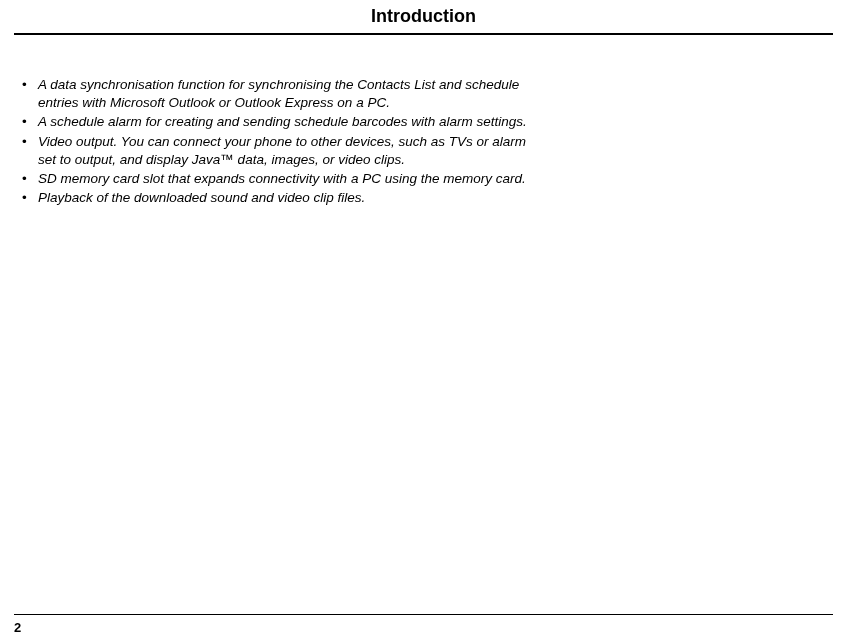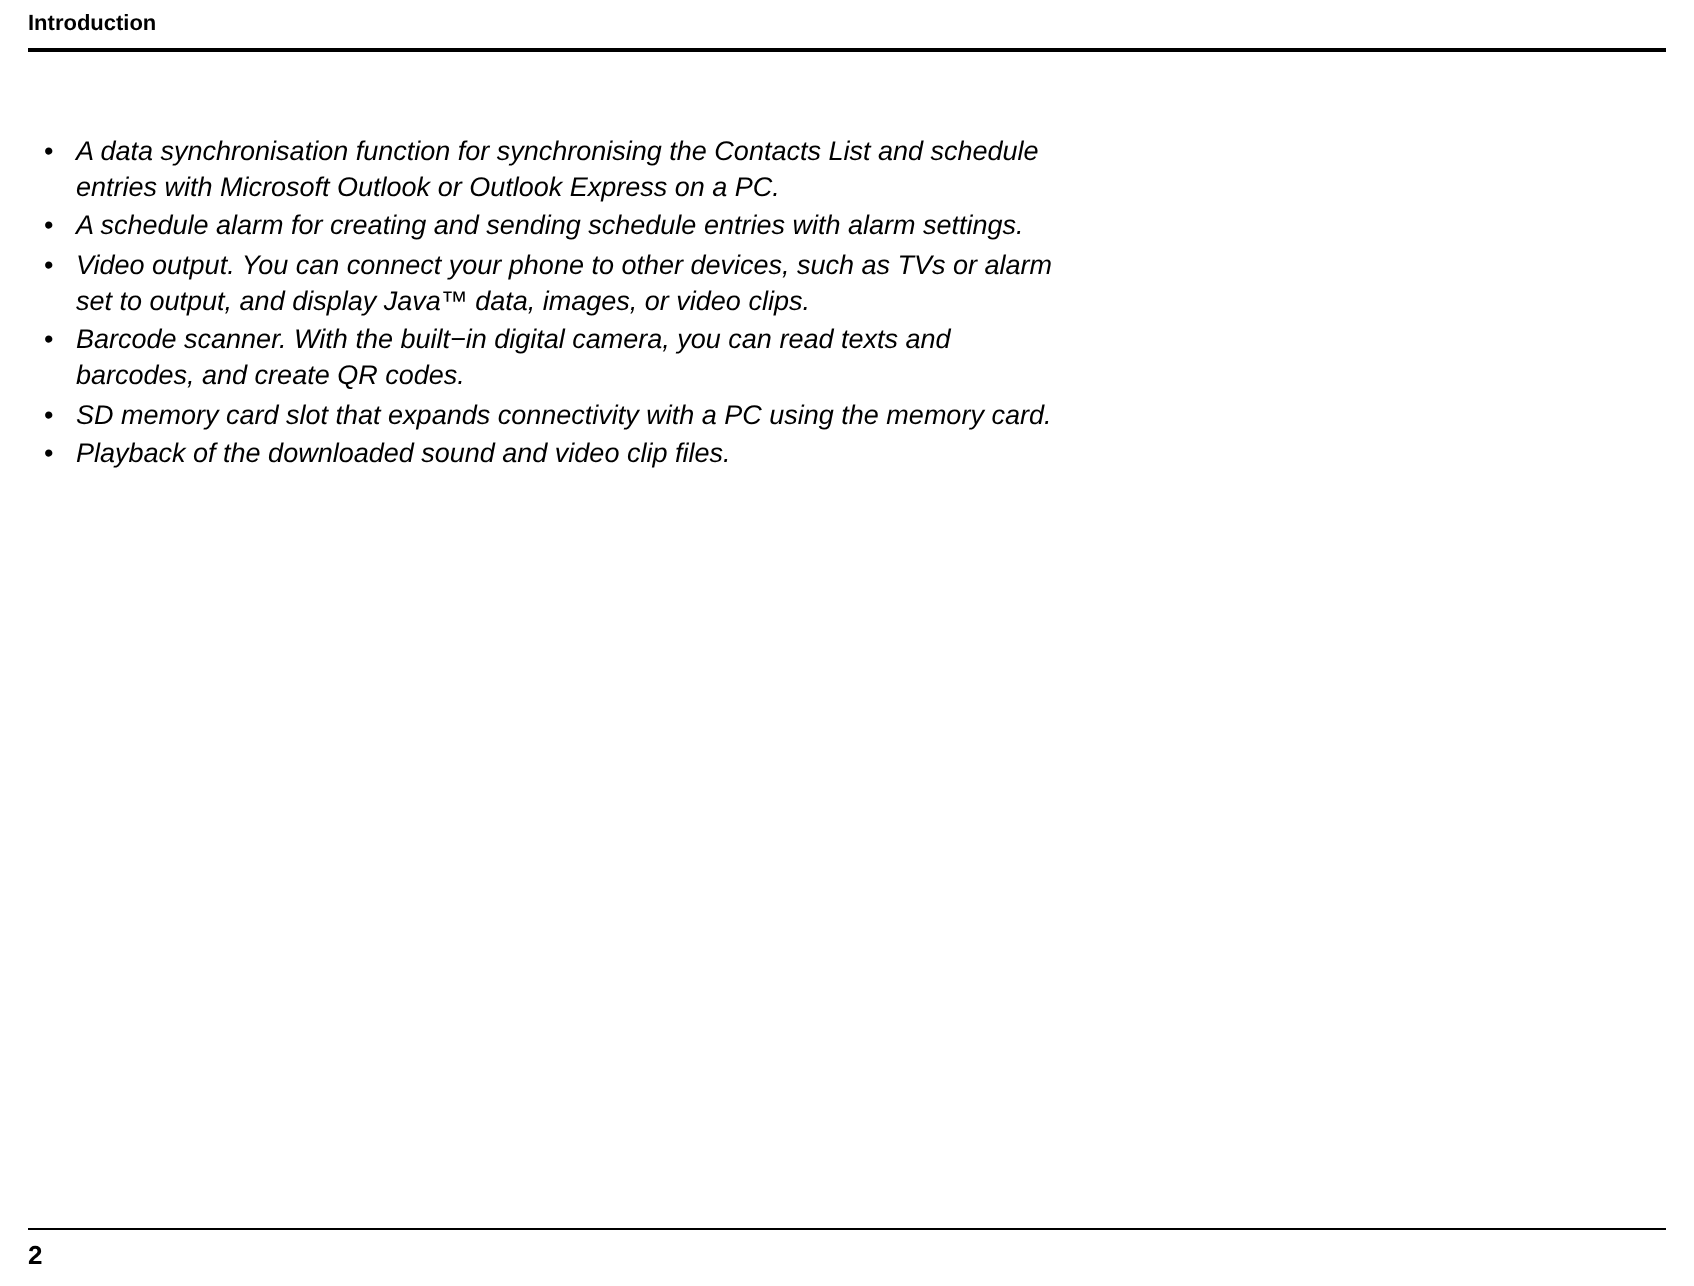--- a/index.html
+++ b/index.html
@@ -10,23 +10,24 @@
     body {
       width: 847px;
       height: 643px;
       font-family: Arial, Helvetica, sans-serif;
       background: #fff;
       padding: 6px 14px 10px 14px;
       position: relative;
     }
     .header-title {
       font-weight: bold;
-      font-size: 11px;
+      font-size: 18px;
       color: #000;
       padding-bottom: 6px;
+      text-align: center;
     }
     .header-rule {
       border: none;
       border-top: 2px solid #000;
       margin-bottom: 28px;
     }
     .content {
       padding-left: 6px;
       max-width: 520px;
     }
@@ -69,22 +70,21 @@
   </style>
 </head>
 <body>
 
 <div class="header-title">Introduction</div>
 <hr class="header-rule">
 
 <div class="content">
   <ul>
     <li>A data synchronisation function for synchronising the Contacts List and schedule entries with Microsoft Outlook or Outlook Express on a PC.</li>
-    <li>A schedule alarm for creating and sending schedule entries with alarm settings.</li>
+    <li>A schedule alarm for creating and sending schedule barcodes with alarm settings.</li>
     <li>Video output. You can connect your phone to other devices, such as TVs or alarm set to output, and display Java™ data, images, or video clips.</li>
-    <li>Barcode scanner. With the built−in digital camera, you can read texts and barcodes, and create QR codes.</li>
     <li>SD memory card slot that expands connectivity with a PC using the memory card.</li>
     <li>Playback of the downloaded sound and video clip files.</li>
   </ul>
 </div>
 
 <hr class="footer-rule">
 <div class="page-number">2</div>
 
 </body></html>

